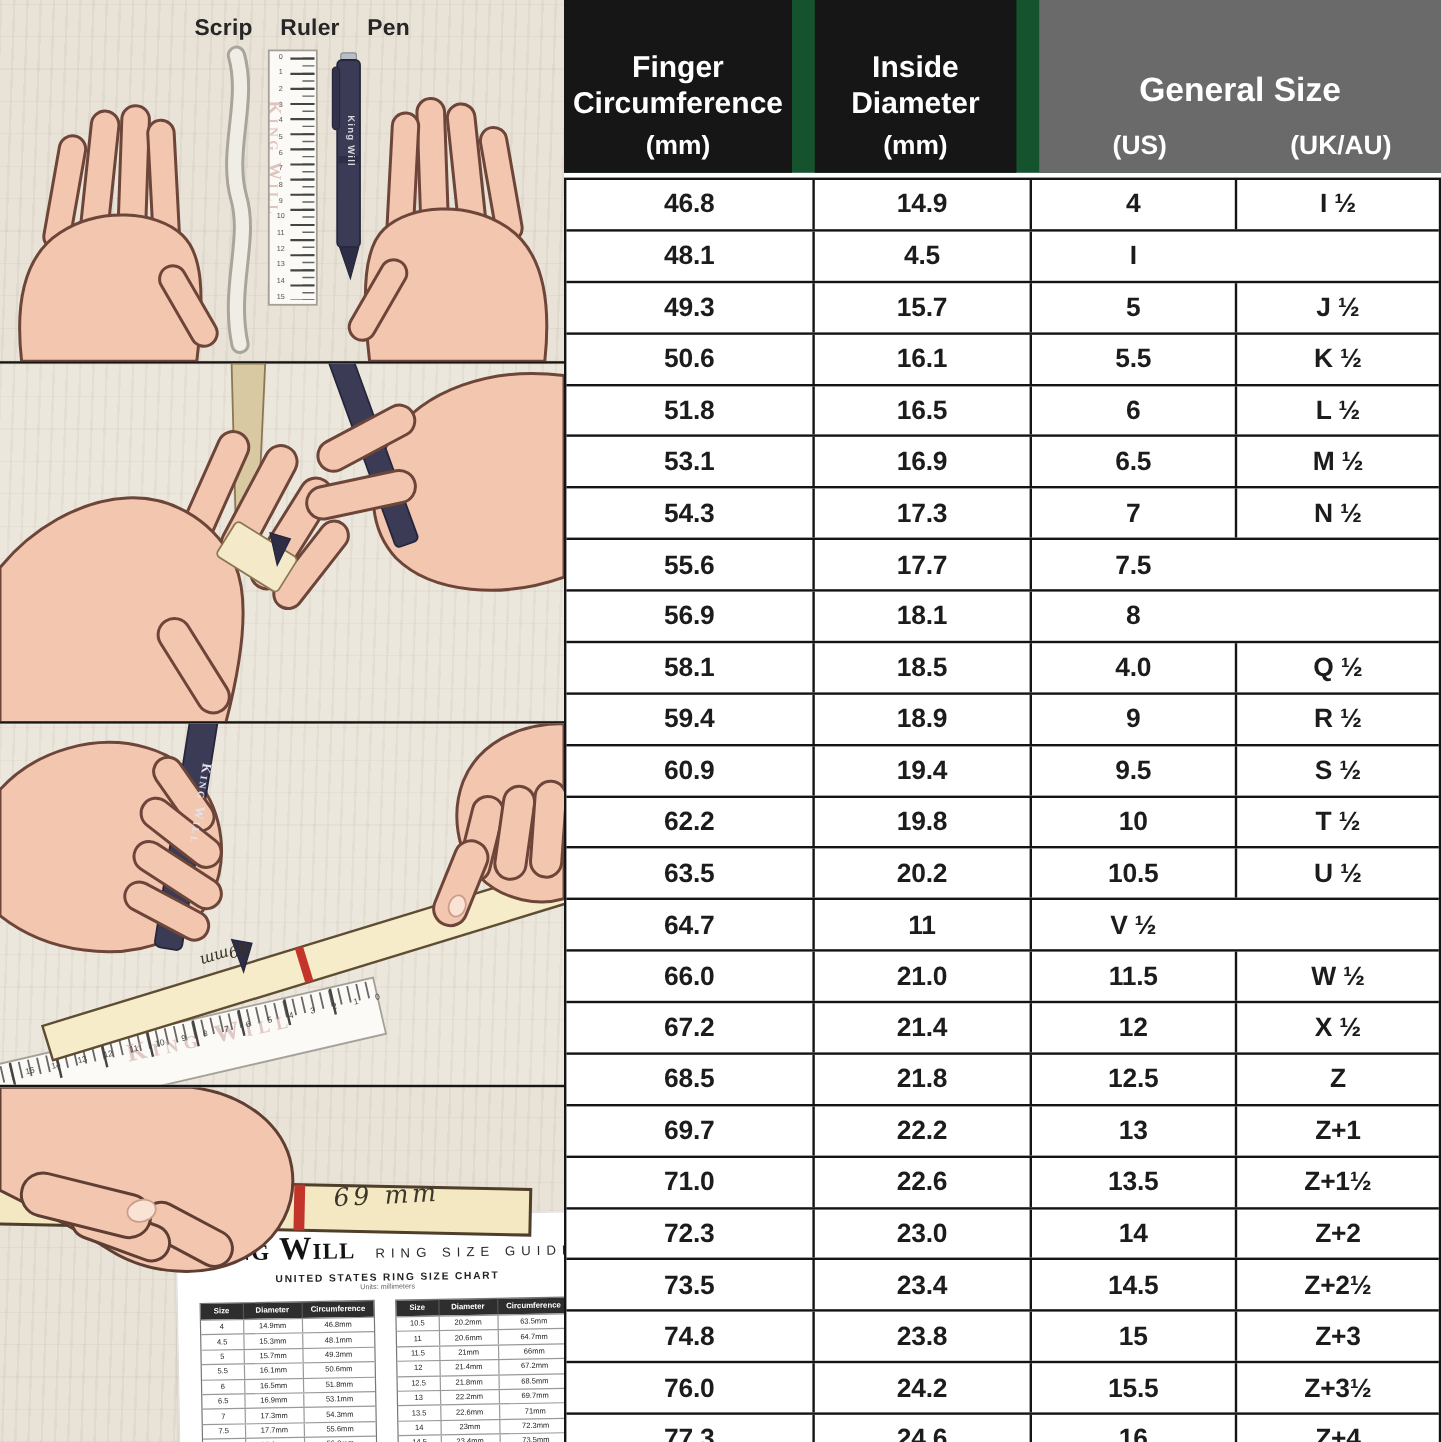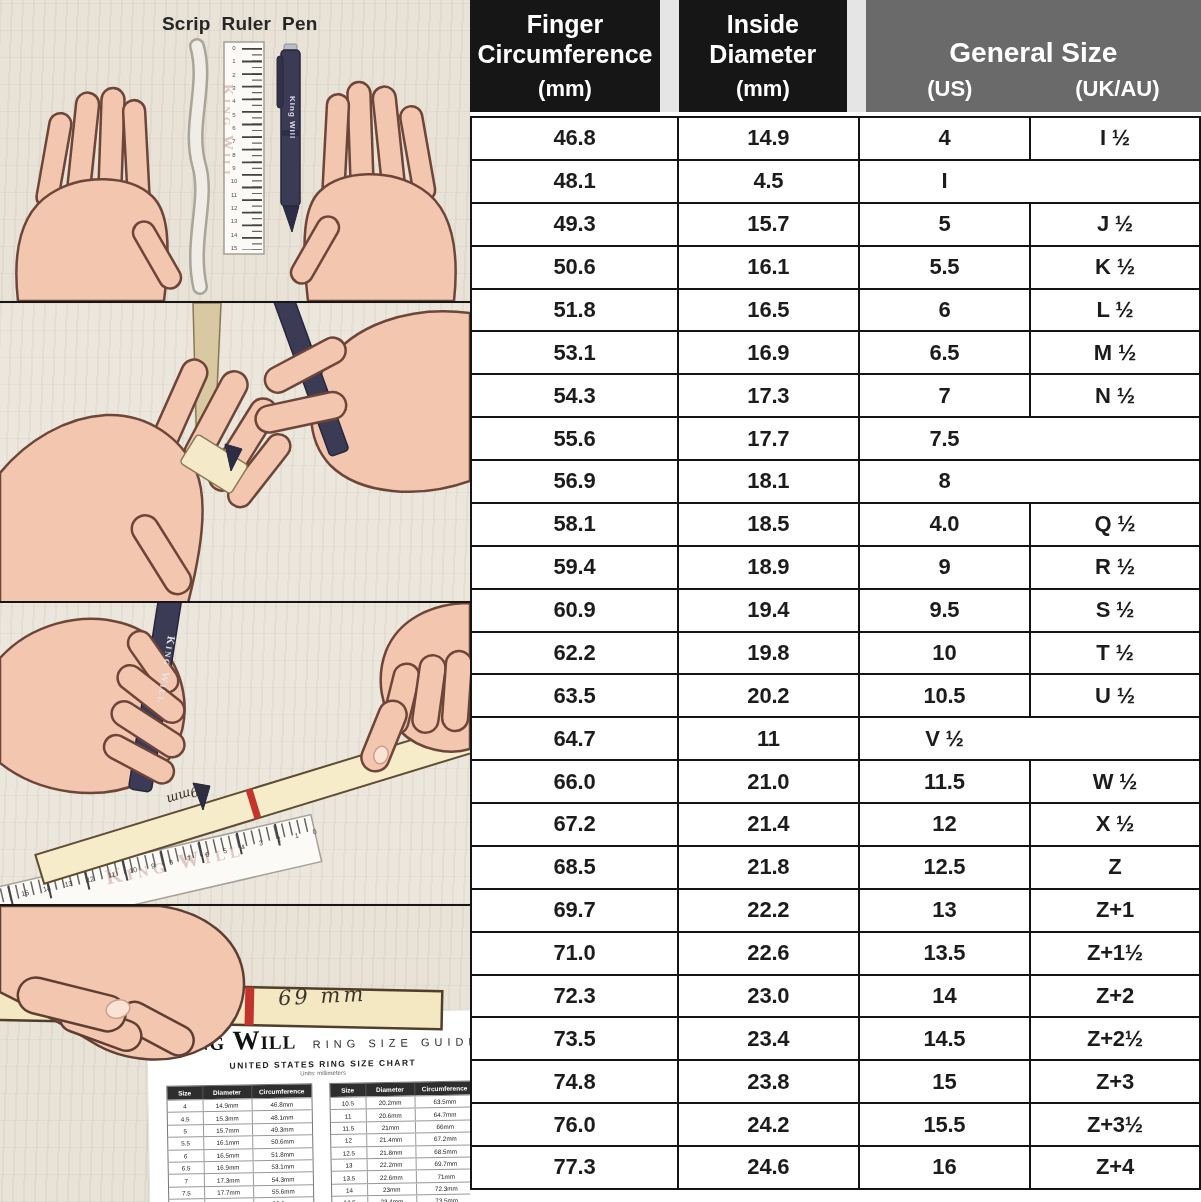--- a/index.html
+++ b/index.html
@@ -14,21 +14,21 @@
     background-image:
       repeating-linear-gradient(92deg, rgba(125,105,80,.07) 0 2px, rgba(125,105,80,0) 2px 11px),
       repeating-linear-gradient(0deg, rgba(125,105,80,.06) 0 1px, rgba(125,105,80,0) 1px 27px);}
   .wood-light{background-color:#ece7dd}
   #p1{height:301px}
   #p2{height:300px;border-top:2px solid #161616}
   #p3{height:303px;border-top:2px solid #161616}
   #p4{height:298px;border-top:2px solid #161616}
   .panel svg{position:absolute;left:0;top:0}
 
-  .p1-labels{position:absolute;top:13px;left:162px;display:flex;gap:11px;
+  .p1-labels{position:absolute;top:13px;left:162px;display:flex;gap:23px;
      font-size:19px;font-weight:700;color:#262626;letter-spacing:.2px}
 
   .ruler-nums-v{position:absolute;left:227px;top:45px;height:206px;width:14px;
      display:flex;flex-direction:column;justify-content:space-between;align-items:center;
      font-size:6px;color:#555;line-height:1}
   .ruler-brand-v{position:absolute;left:236px;top:84px;transform:rotate(90deg);transform-origin:left top;
      font-family:"Liberation Serif",serif;font-variant:small-caps;font-weight:700;
      font-size:15px;letter-spacing:3px;color:rgba(200,150,142,.55);white-space:nowrap}
   .pen-brand-v{position:absolute;left:297px;top:96px;transform:rotate(90deg);transform-origin:left top;
      font-size:8px;font-weight:700;color:#d8d8e2;letter-spacing:1px;white-space:nowrap}
@@ -62,27 +62,27 @@
      border-left:1px solid #999;overflow:hidden}
   .mcell:first-child{border-left:none}
   .mhead .mcell{font-size:6.5px;font-weight:700;color:#fff;border-left-color:#555}
   .mcell:nth-child(1){width:24%}.mcell:nth-child(2){width:34%}.mcell:nth-child(3){width:42%}
   .p4-strip-text{position:absolute;left:278px;top:78px;transform:rotate(-3deg);
      font-family:"DejaVu Serif",serif;font-style:italic;font-size:21px;letter-spacing:3px;
      color:#3b362b;white-space:nowrap}
 
   
   .tablecol{width:731px;flex:0 0 731px;background:#fff}
-  .thead{display:grid;grid-template-columns:206fr 182fr 172fr 171fr;gap:19px;background:#e5e5e5;height:112px}
+  .thead{display:grid;grid-template-columns:206fr 182fr 172fr 171fr;gap:19px;background:#14532d;height:144px}
   .th{background:#161616;color:#fff;display:flex;flex-direction:column;justify-content:flex-end;
       align-items:center;padding-bottom:10px;text-align:center}
   .th .big{font-size:25px;font-weight:700;line-height:1.18}
   .th .unit{font-size:22px;font-weight:700;margin-top:7px}
   .th34{grid-column:3/5;background:#6a6a6a}
-  .th34 .subrow{display:grid;grid-template-columns:172fr 171fr;width:100%;margin-top:7px}
+  .th34 .subrow{display:grid;grid-template-columns:172fr 171fr;width:100%;margin-top:17px}
   .th34 .subrow span{font-size:22px;font-weight:700;text-align:center}
   .tbody{margin-top:4px;height:1074px;border:2px solid #141414;display:flex;flex-direction:column}
   .trow{flex:1;display:grid;grid-template-columns:206fr 182fr 172fr 171fr}
   .trow:not(:last-child){border-bottom:2px solid #141414}
   .tcell{display:flex;align-items:center;justify-content:center;font-size:22px;font-weight:700;
      color:#1c1c1c;letter-spacing:-.2px}
   .tcell + .tcell{border-left:2px solid #141414}
 </style>
 </head>
 <body>

